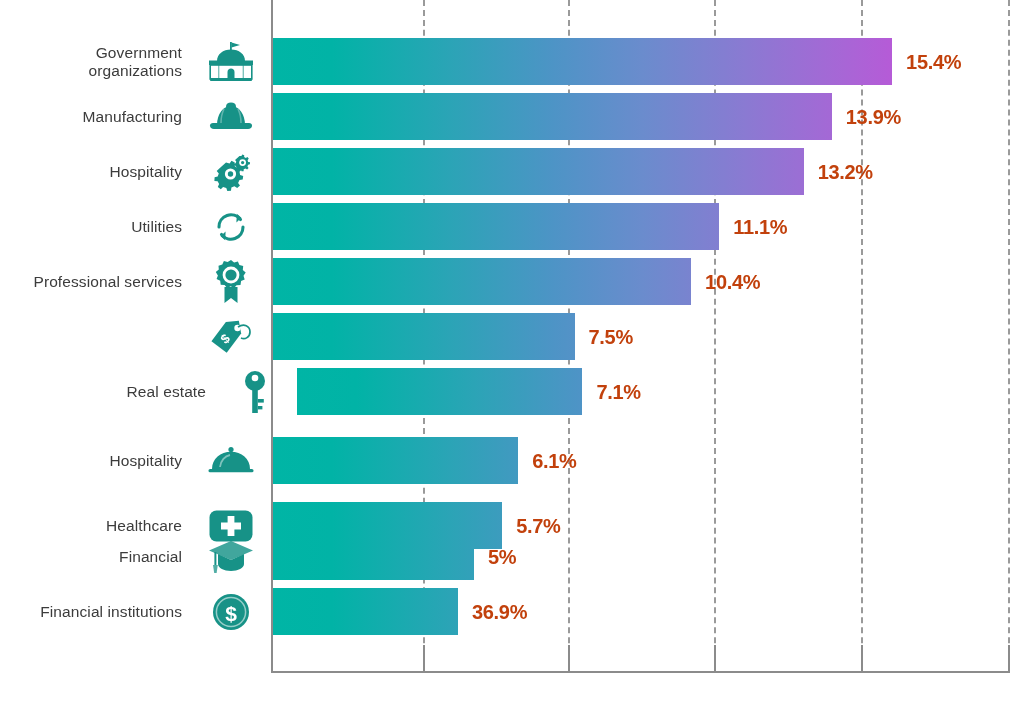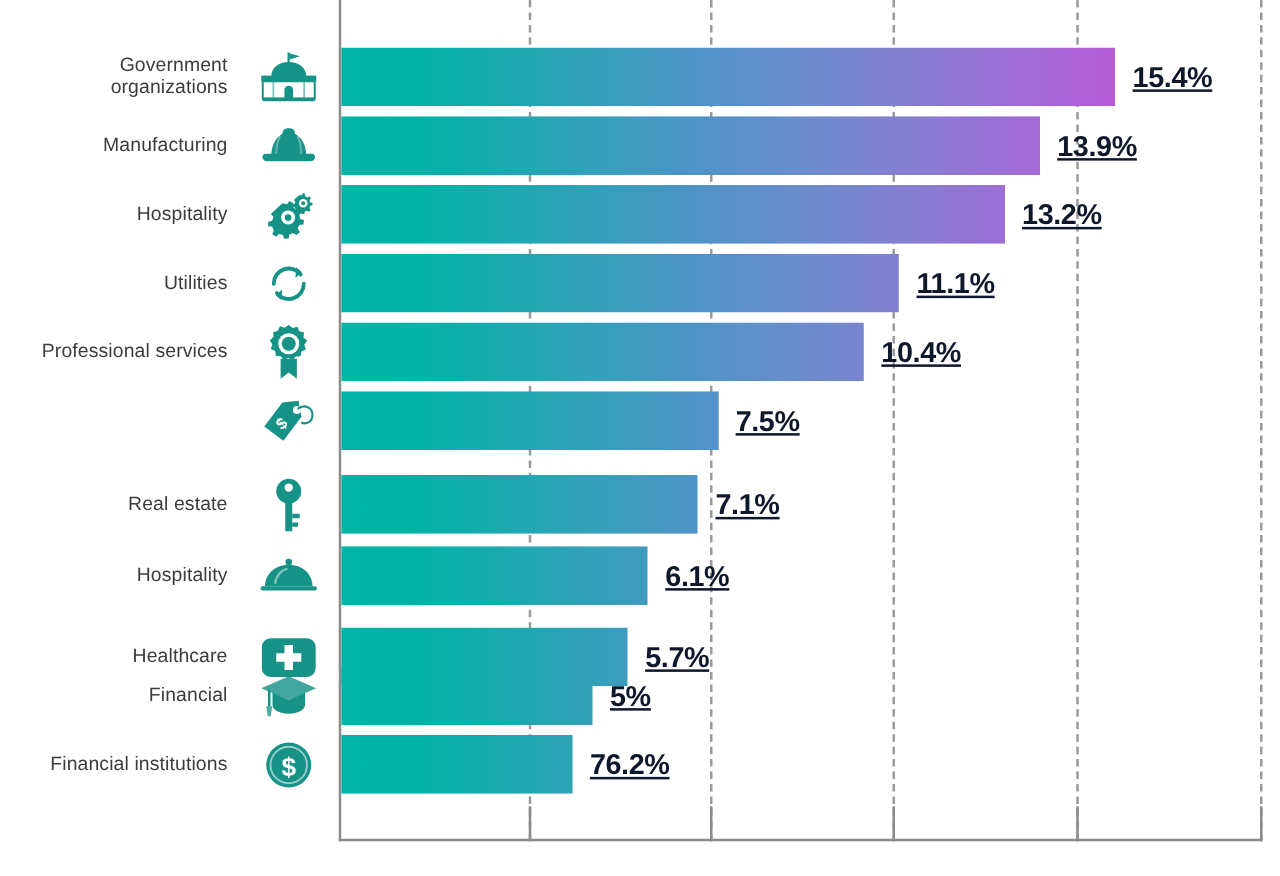--- a/index.html
+++ b/index.html
@@ -107,26 +107,25 @@
         #6a8ccd 50%,
         #8a7ad2 64%,
         #a965d6 78%,
         #c251d8 90%,
         #cc4ed9 100%);
   }
   .value-label {
     position: absolute;
     top: 50%;
     transform: translateY(-50%);
-    font-size: 23px;
+    font-size: 20px;
     font-weight: bold;
-    color: #0f172a;
+    color: #c2410c;
     white-space: nowrap;
     letter-spacing: -0.3px;
-    text-decoration: underline;
   }
 </style>
 </head>
 <body>
 
 <div id="chart-root">
 
   <div class="axis-left"></div>
   <div class="axis-bottom"></div>
   <div id="gridlines">
@@ -241,21 +240,21 @@
       <circle cx="29.5" cy="11" r="3.2" fill="#ffffff"></circle>
       <path d="M30 10 C36 6 42 9 42 15 C42 20 37 23 33 21" stroke="currentColor" stroke-width="1.7" fill="none"></path>
       <text x="15" y="27" font-family="Liberation Sans, sans-serif" font-size="13" font-weight="bold" fill="#ffffff" transform="rotate(-42 17 24)">$</text>
     </svg>
         </div>
         <div class="bar-wrap" style="width: 301.5px;">
           <div class="bar-fill" style="width: 737px;"></div>
         </div>
         <div class="value-label" style="left: 588.5px;">7.5%</div>
       </div>
-      <div class="row" style="top: 380px;">
+      <div class="row" style="top: 368px; margin-left: 24px;">
         <div class="cat-label">Real estate</div>
         <div class="cat-icon">
           <svg width="30" height="46" viewBox="0 0 30 46" fill="none">
       <circle cx="15" cy="12" r="10" fill="currentColor"></circle>
       <circle cx="15" cy="9" r="3.3" fill="#ffffff"></circle>
       <rect x="12.2" y="21" width="5.6" height="23" fill="currentColor"></rect>
       <rect x="17.8" y="30" width="6" height="3.6" fill="currentColor"></rect>
       <rect x="17.8" y="37" width="4.6" height="3.4" fill="currentColor"></rect>
     </svg>
         </div>
@@ -312,17 +311,17 @@
         <div class="cat-icon">
           <svg width="40" height="40" viewBox="0 0 40 40" fill="none">
       <circle cx="20" cy="20" r="18" fill="currentColor"></circle>
       <circle cx="20" cy="20" r="14.6" fill="none" stroke="#ffffff" stroke-width="1.5" opacity=".55"></circle>
       <text x="20" y="29" text-anchor="middle" font-family="Liberation Sans, sans-serif" font-size="21" font-weight="bold" fill="#ffffff">$</text>
     </svg>
         </div>
         <div class="bar-wrap" style="width: 184.92px;">
           <div class="bar-fill" style="width: 737px;"></div>
         </div>
-        <div class="value-label" style="left: 471.92px;">76.2%</div>
+        <div class="value-label" style="left: 471.92px;">36.9%</div>
       </div>
     </div>
 
 </div>
 
 </body></html>

